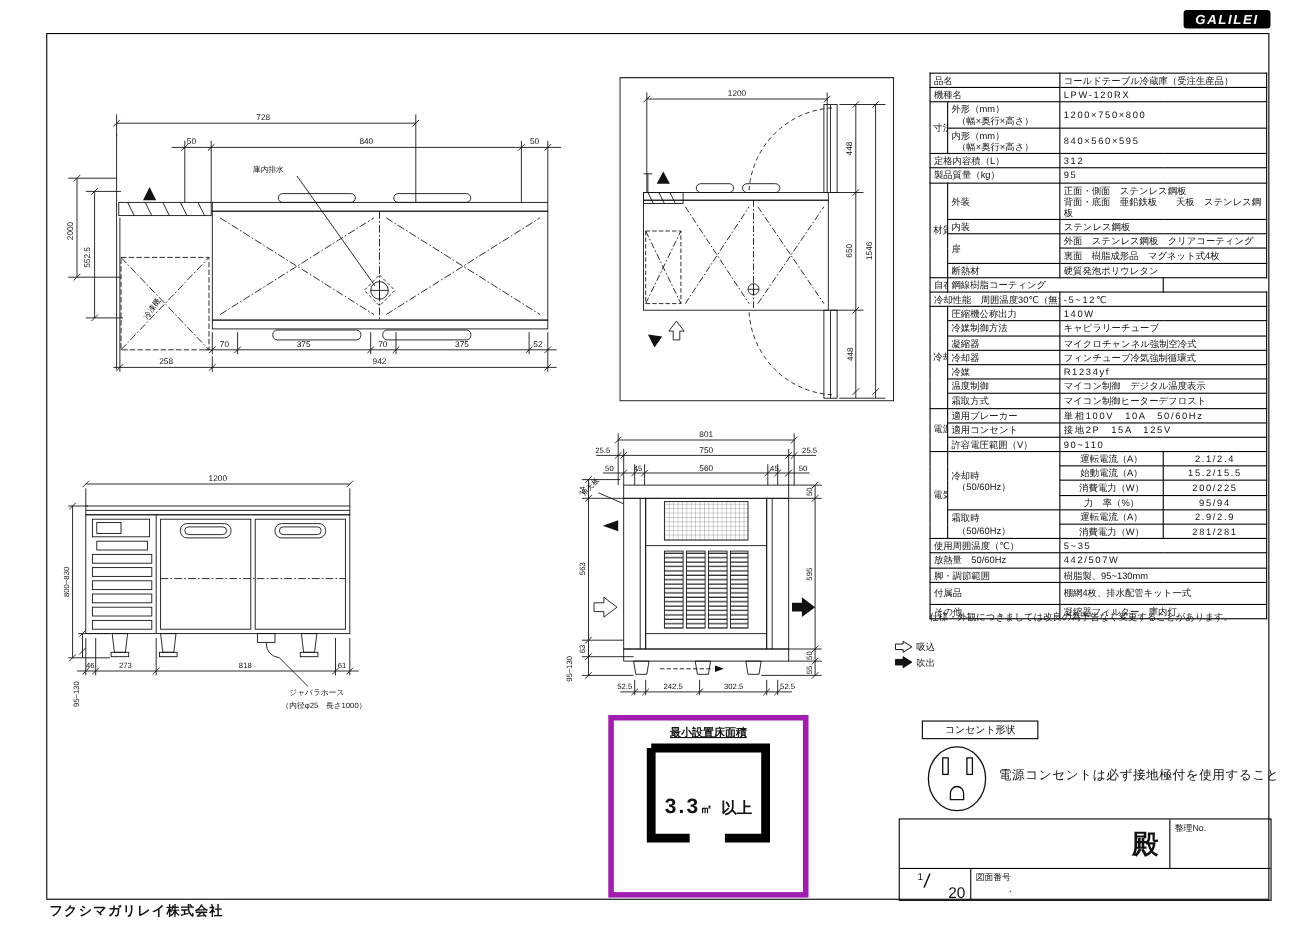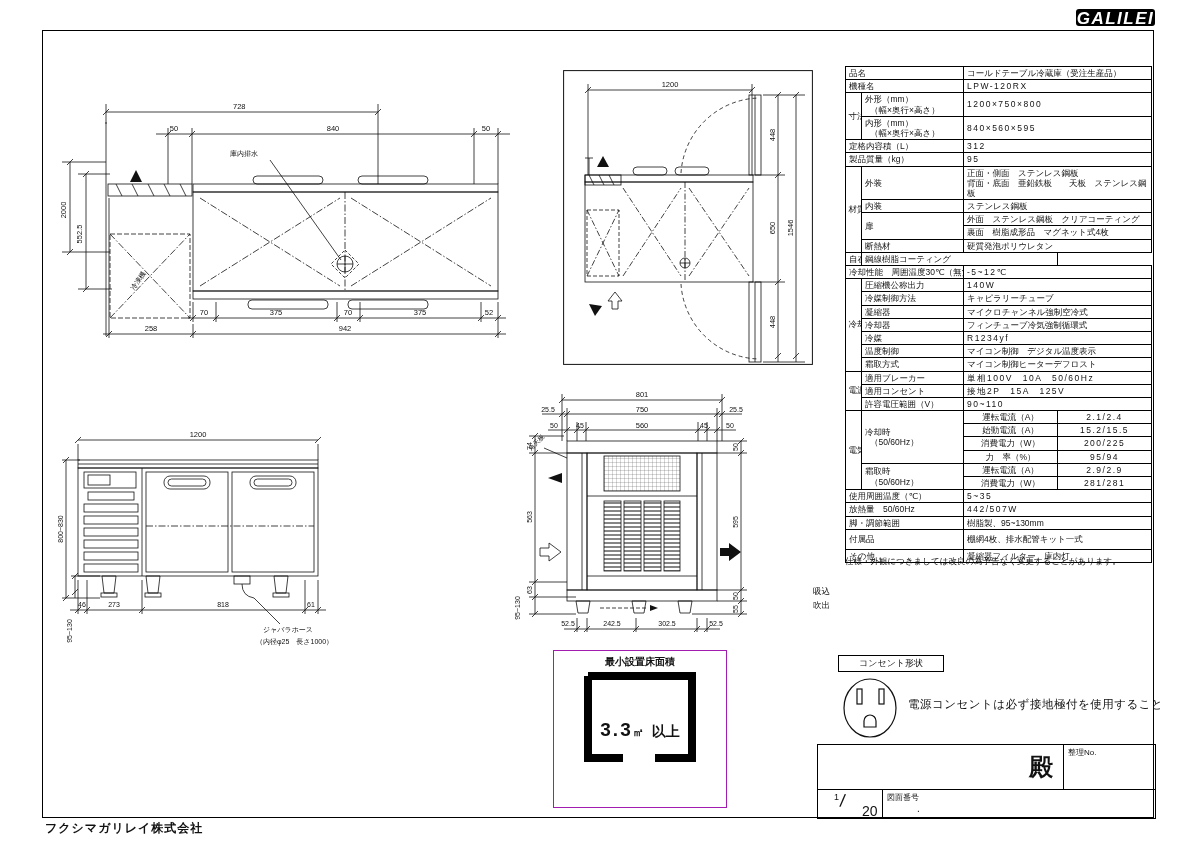--- a/index.html
+++ b/index.html
@@ -1,42 +1,42 @@
 <!DOCTYPE html>
 <html><head>
 <meta charset="utf-8">
 <style>
   html,body{margin:0;padding:0;background:#e8e8e8;}
   #sheet{position:relative;width:1191px;height:842px;background:#fff;font-family:"Liberation Sans","DejaVu Sans",sans-serif;color:#111;overflow:hidden;}
   #frame{position:absolute;left:42px;top:30px;width:1110px;height:786px;border:1.5px solid #000;}
   
   #logo{position:absolute;left:1076px;top:9px;width:79px;height:17px;background:#000;border-radius:3px;color:#fff;
-        display:flex;align-items:flex-start;justify-content:center;font-weight:bold;font-style:italic;font-size:17px;letter-spacing:1.5px;}
+        display:flex;align-items:center;justify-content:center;font-weight:bold;font-style:italic;font-size:12px;letter-spacing:1.5px;}
   #company{position:absolute;left:45px;top:820px;font-size:12px;font-weight:bold;letter-spacing:1px;}
   
   svg text{font-family:"Liberation Sans","DejaVu Sans",sans-serif;fill:#111;}
   .dtxt{font-size:7.5px;}
   .dtxt2{font-size:7px;}
   
   table.spec{position:absolute;left:845px;top:66px;width:306px;border-collapse:collapse;table-layout:fixed;font-size:8.5px;line-height:1.2;}
   table.spec td{border:1px solid #000;padding:1px 3px;vertical-align:middle;overflow:hidden;white-space:nowrap;}
   table.spec td.wrap{white-space:normal;}
   table.spec td.cat{padding:0;}
   .vtext{margin:0 auto;width:10px;word-break:break-all;text-align:center;}
   .lh18{line-height:18px}.lh30{line-height:30px}.lh21{line-height:21px}.lh15{line-height:15px}.lh17{line-height:17px}
   .num{letter-spacing:1.5px;}
   .ctr{text-align:center;}
   .sub{display:block;padding-left:5px;}
   .tall{height:20px;margin-top:40px;}
   
   #disclaimer{position:absolute;left:845px;top:556px;font-size:8.5px;}
   #legend{position:absolute;left:813px;top:581px;font-size:8.5px;line-height:14px;}
-  #legend .row{display:flex;align-items:center;gap:3px;height:14px;flex-direction:column;}
-  
-  #floorbox{position:absolute;left:553px;top:650px;width:172px;height:156px;border:1px solid #a21caf;text-align:center;}
+  #legend .row{display:flex;align-items:center;gap:3px;height:14px;}
+  
+  #floorbox{position:absolute;left:553px;top:650px;width:172px;height:156px;border:5px solid #a21caf;text-align:center;text-decoration:underline;}
   #floorbox .title{font-size:10px;font-weight:bold;margin-top:4px;}
   #floorbox .area-line{position:absolute;left:0;width:100%;top:68px;font-weight:bold;}
   #floorbox .big{font-size:19px;letter-spacing:2px;}
   #floorbox .unit{font-size:11px;}
   #floorbox .suf{font-size:14px;margin-left:8px;}
   #floorbox .notes{position:absolute;left:4px;bottom:4px;width:164px;font-size:7.5px;font-weight:bold;text-align:left;line-height:1.35;}
   
   #outlet-label{position:absolute;left:838px;top:655px;border:1px solid #000;font-size:9px;padding:1px 20px;}
   #outlet-note{position:absolute;left:908px;top:697px;font-size:11.5px;letter-spacing:0.5px;}
   

